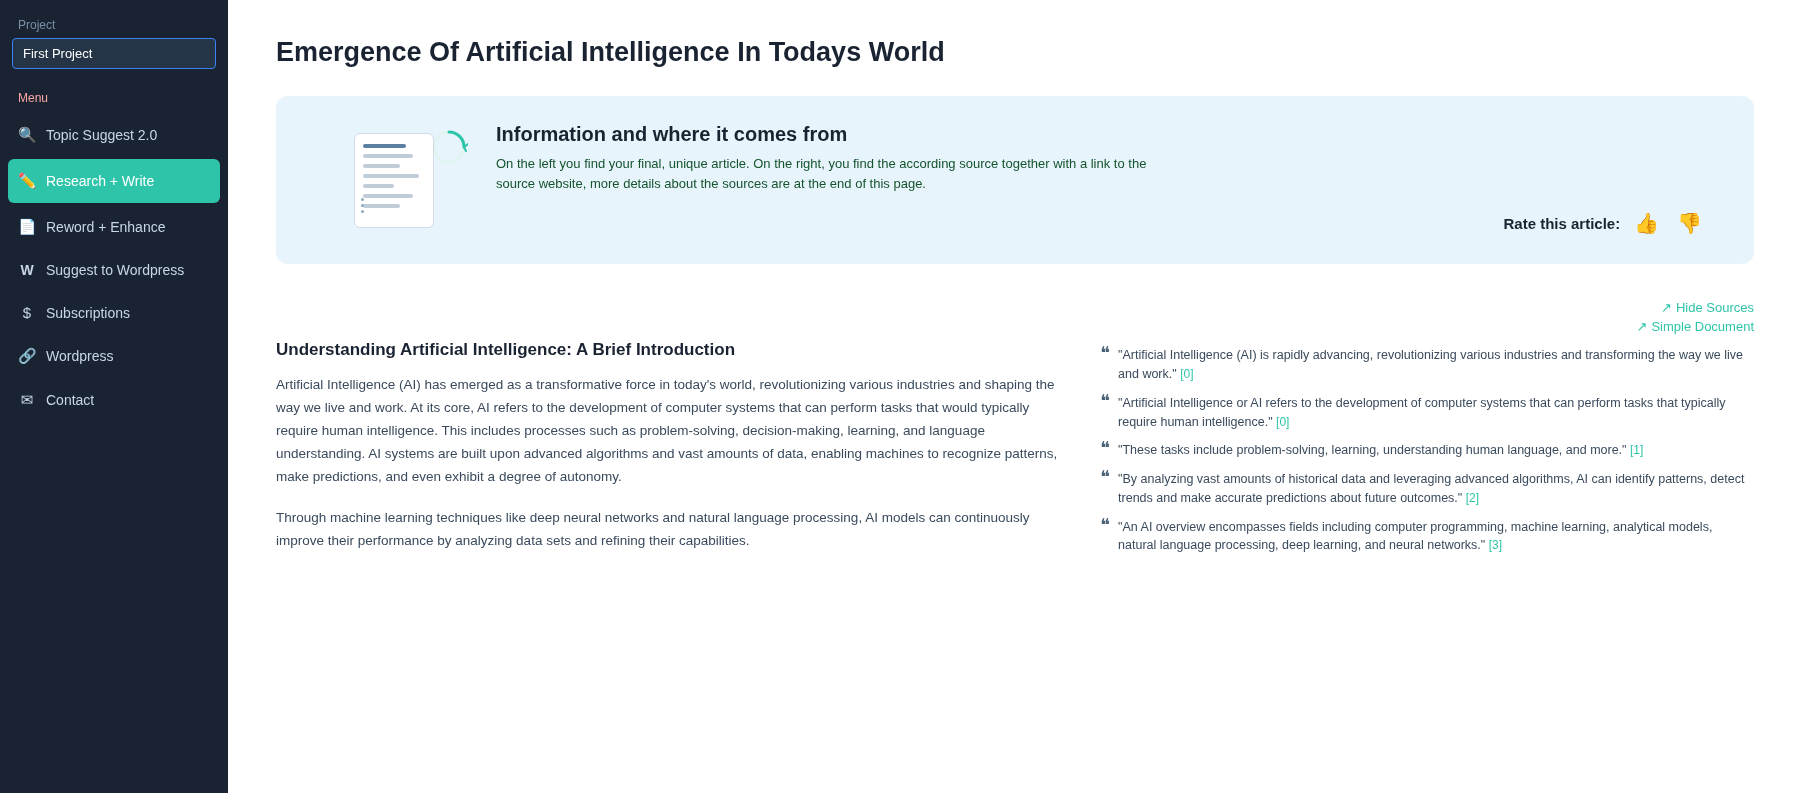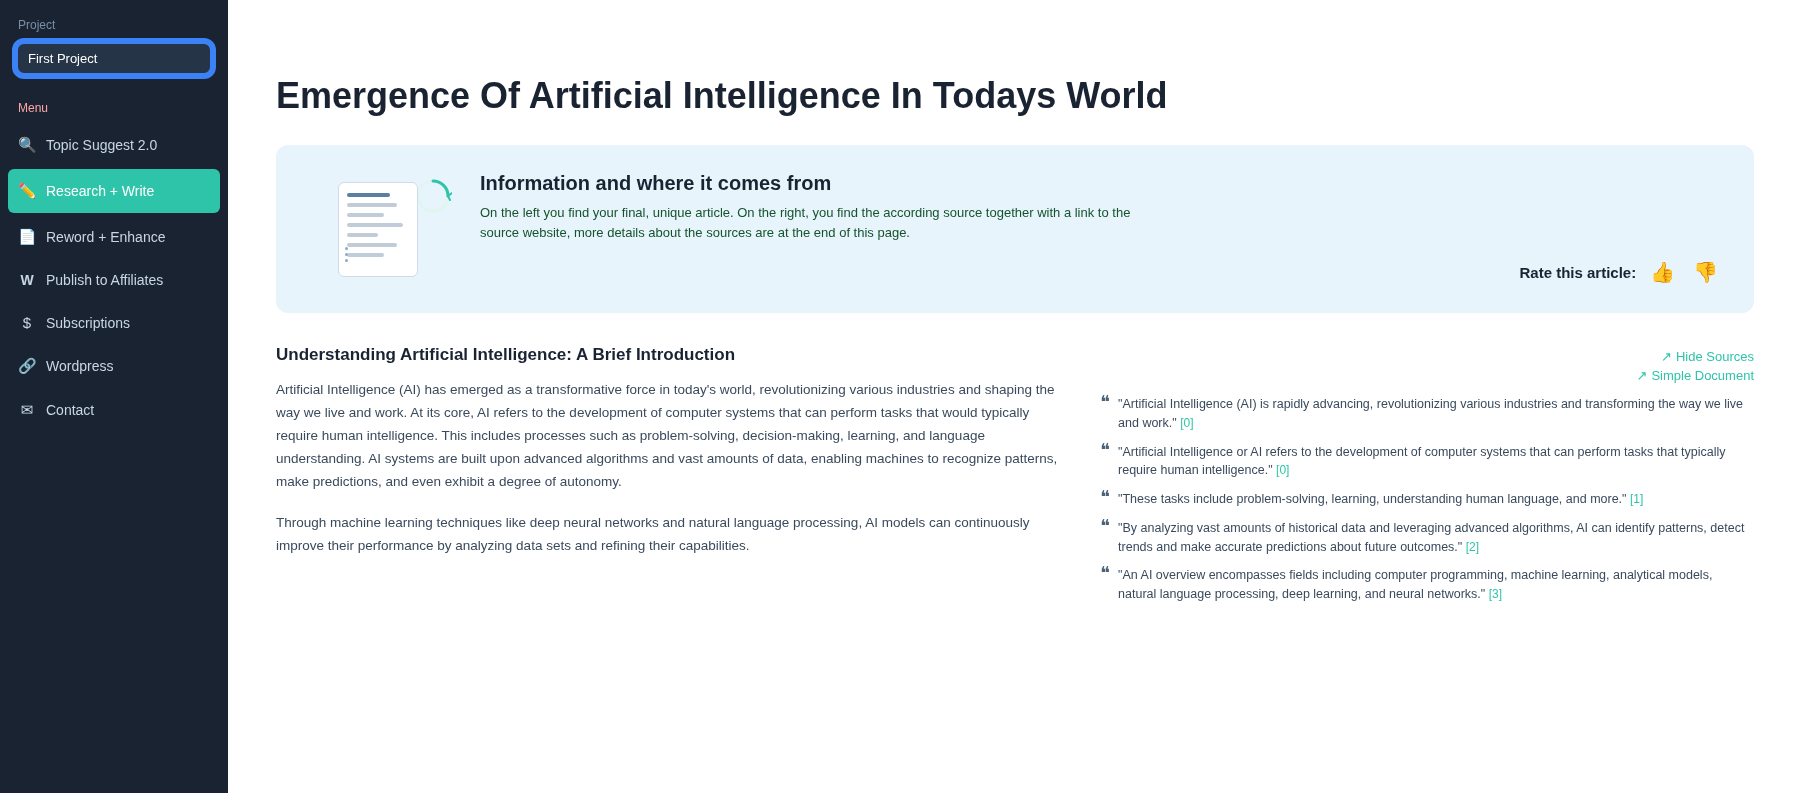--- a/index.html
+++ b/index.html
@@ -21,22 +21,22 @@
       color: #7a8fa6;
       font-size: 12px;
       padding: 18px 18px 6px 18px;
       text-transform: none;
       letter-spacing: 0;
     }
     .sidebar-project-select {
       margin: 0 12px 16px 12px;
       background: #253447;
       color: #fff;
-      border: 6px solid #3b82f6;
-      border-radius: 12px;
+      border: 1px solid #3b82f6;
+      border-radius: 4px;
       padding: 7px 10px;
       font-size: 13px;
       width: calc(100% - 24px);
       appearance: none;
       cursor: pointer;
     }
     .sidebar-menu-label {
       color: #fca5a5;
       font-size: 12px;
       padding: 6px 18px 8px 18px;
@@ -68,35 +68,34 @@
     }
 
     
     .main {
       flex: 1;
       overflow-y: auto;
       padding: 36px 48px 36px 48px;
       background: #fff;
     }
     .page-title {
-      font-size: 36px;
+      font-size: 27px;
       font-weight: 700;
       color: #1a2332;
       margin-bottom: 28px;
       line-height: 1.2;
-      margin-top: 38px;
     }
 
     
     .info-banner {
       background: #e8f4fb;
       border-radius: 12px;
       display: flex;
       align-items: center;
-      padding: 24px 32px;
+      padding: 24px 48px;
       margin-bottom: 32px;
       gap: 32px;
     }
     .info-banner-illustration {
       width: 140px;
       min-width: 140px;
       height: 120px;
       position: relative;
       display: flex;
       align-items: center;
@@ -196,20 +195,21 @@
       display: flex;
       align-items: center;
       gap: 4px;
     }
 
     .section-title {
       font-size: 17px;
       font-weight: 700;
       color: #1a2332;
       margin-bottom: 14px;
+      margin-top: 44px;
     }
     .article-para {
       font-size: 13.5px;
       color: #3a4a5c;
       line-height: 1.7;
       margin-bottom: 18px;
     }
 
     
     .source-quote {
@@ -257,21 +257,21 @@
   <div class="sidebar-item active">
     <span class="icon">✏️</span>
     <span>Research + Write</span>
   </div>
   <div class="sidebar-item">
     <span class="icon">📄</span>
     <span>Reword + Enhance</span>
   </div>
   <div class="sidebar-item">
     <span class="icon" style="font-weight:700;font-size:14px;">W</span>
-    <span>Publish to Affiliates</span>
+    <span>Suggest to Wordpress</span>
   </div>
   <div class="sidebar-item">
     <span class="icon">$</span>
     <span>Subscriptions</span>
   </div>
   <div class="sidebar-item">
     <span class="icon">🔗</span>
     <span>Wordpress</span>
   </div>
   <div class="sidebar-item">

